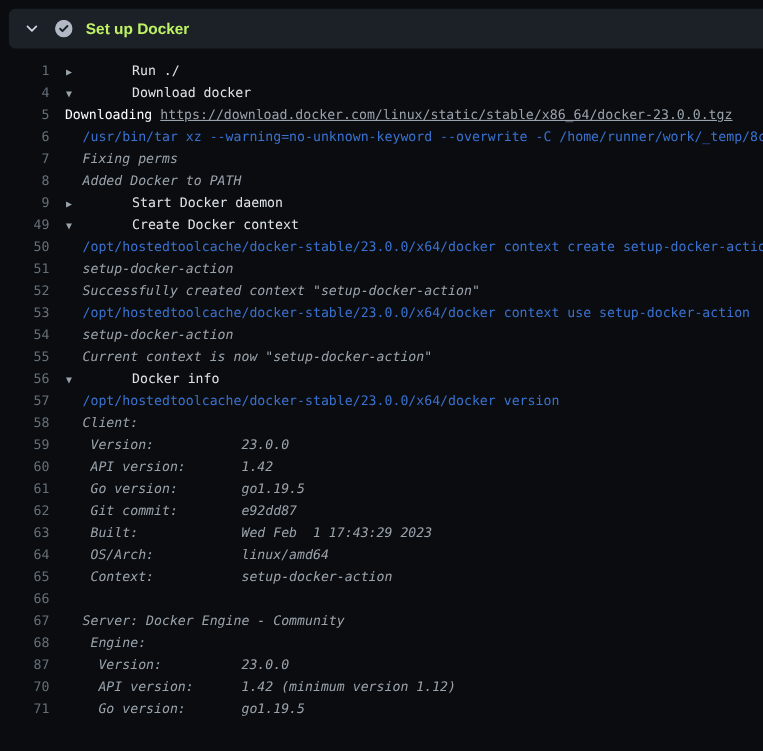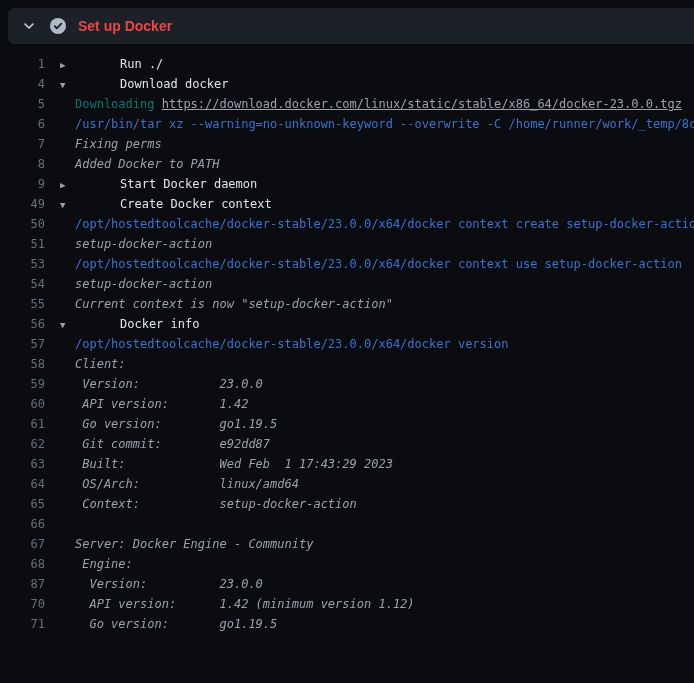--- a/index.html
+++ b/index.html
@@ -37,21 +37,21 @@
     height: 16px;
     display: flex;
     align-items: center;
     justify-content: center;
   }
   .step-title {
     margin-left: 12px;
     font-family: "Liberation Sans", sans-serif;
     font-size: 14px;
     font-weight: 600;
-    color: #ef4444;
+    color: #bef264;
   }
   .log-area {
     position: absolute;
     top: 54px;
     left: 0;
     width: 694px;
   }
   .log-row {
     height: 20px;
     line-height: 20px;
@@ -82,22 +82,22 @@
   .child-text {
     margin-left: 30px;
     color: #9aa3ac;
     font-style: italic;
   }
   .cmd-text {
     margin-left: 30px;
     color: #3a72cf;
   }
   .link-prefix {
-    margin-left: 30px;
-    color: #0f766e;
+    margin-left: 14px;
+    color: #ffffff;
   }
   .log-link {
     color: #9aa3ac;
     text-decoration: underline;
     cursor: pointer;
   }
   .group-row { cursor: pointer; }
 </style>
 </head>
 <body>
@@ -122,20 +122,21 @@
       <div class="log-row group-row"><span class="line-num">1</span><span class="marker">▶</span><span class="group-label">Run ./</span></div>
       <div class="log-row group-row"><span class="line-num">4</span><span class="marker">▼</span><span class="group-label">Download docker</span></div>
       <div class="log-row"><span class="line-num">5</span><span class="link-prefix">Downloading </span><span class="log-link">https://download.docker.com/linux/static/stable/x86_64/docker-23.0.0.tgz</span></div>
       <div class="log-row"><span class="line-num">6</span><span class="cmd-text">/usr/bin/tar xz --warning=no-unknown-keyword --overwrite -C /home/runner/work/_temp/8c91</span></div>
       <div class="log-row"><span class="line-num">7</span><span class="child-text">Fixing perms</span></div>
       <div class="log-row"><span class="line-num">8</span><span class="child-text">Added Docker to PATH</span></div>
       <div class="log-row group-row"><span class="line-num">9</span><span class="marker">▶</span><span class="group-label">Start Docker daemon</span></div>
       <div class="log-row group-row"><span class="line-num">49</span><span class="marker">▼</span><span class="group-label">Create Docker context</span></div>
       <div class="log-row"><span class="line-num">50</span><span class="cmd-text">/opt/hostedtoolcache/docker-stable/23.0.0/x64/docker context create setup-docker-action</span></div>
       <div class="log-row"><span class="line-num">51</span><span class="child-text">setup-docker-action</span></div>
+      <div class="log-row"><span class="line-num">52</span><span class="child-text">Successfully created context "setup-docker-action"</span></div>
       <div class="log-row"><span class="line-num">53</span><span class="cmd-text">/opt/hostedtoolcache/docker-stable/23.0.0/x64/docker context use setup-docker-action</span></div>
       <div class="log-row"><span class="line-num">54</span><span class="child-text">setup-docker-action</span></div>
       <div class="log-row"><span class="line-num">55</span><span class="child-text">Current context is now "setup-docker-action"</span></div>
       <div class="log-row group-row"><span class="line-num">56</span><span class="marker">▼</span><span class="group-label">Docker info</span></div>
       <div class="log-row"><span class="line-num">57</span><span class="cmd-text">/opt/hostedtoolcache/docker-stable/23.0.0/x64/docker version</span></div>
       <div class="log-row"><span class="line-num">58</span><span class="child-text">Client:</span></div>
       <div class="log-row"><span class="line-num">59</span><span class="child-text"> Version:           23.0.0</span></div>
       <div class="log-row"><span class="line-num">60</span><span class="child-text"> API version:       1.42</span></div>
       <div class="log-row"><span class="line-num">61</span><span class="child-text"> Go version:        go1.19.5</span></div>
       <div class="log-row"><span class="line-num">62</span><span class="child-text"> Git commit:        e92dd87</span></div>

